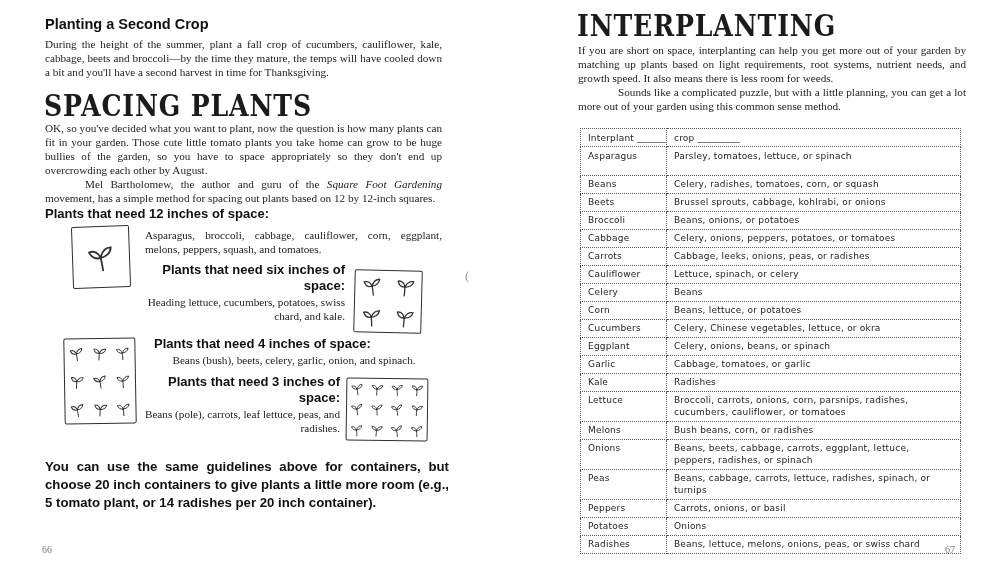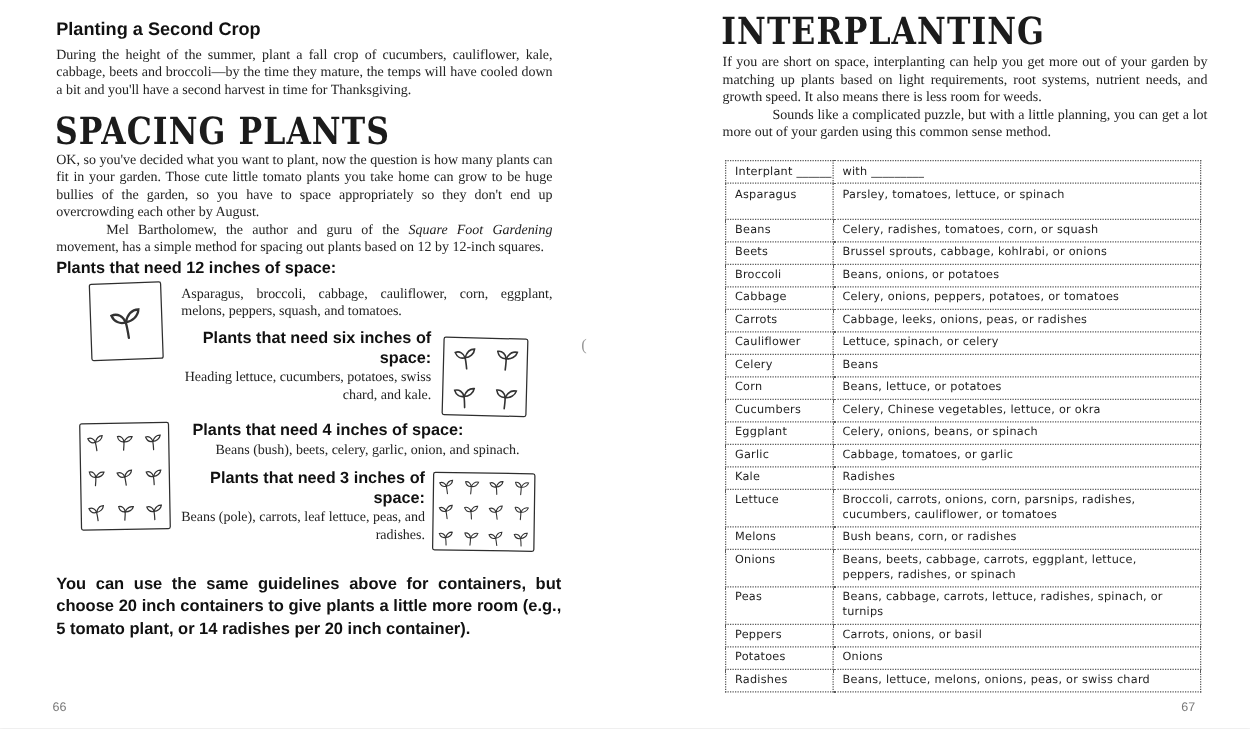--- a/index.html
+++ b/index.html
@@ -11,21 +11,21 @@
   .abs { position:absolute; }
   .serif { font-family:"Liberation Serif", serif; font-size:11.2px; line-height:14px; text-align:justify; color:#222; }
   .serif p { margin:0; }
   .serif p.indent { text-indent:40px; }
   .sans-head { font-family:"Liberation Sans","DejaVu Sans",sans-serif; font-weight:bold; color:#111; }
   .big-title {
     font-family:"DejaVu Serif", serif; font-weight:bold; color:#1b1b1b;
     font-size:30px; letter-spacing:1px; transform:scaleX(.84); transform-origin:left center; white-space:nowrap;
   }
   .mini-head { font-size:13px; line-height:15.5px; }
-  .pagenum { font-family:Liberation Sans, sans-serif; font-size:10px; color:#777;margin-top:17px; }
+  .pagenum { font-family:Liberation Serif, serif; font-size:10px; color:#777; }
 
   
   .sqbox { position:absolute; background:#fff; border:1.6px solid #2e2e2e; border-radius:2px; display:grid; place-items:center; }
   .sqbox svg { display:block; }
   .sqbox svg:nth-child(odd) { transform:rotate(-7deg); }
   .sqbox svg:nth-child(even) { transform:rotate(6deg); }
   .sqbox svg:nth-child(3n) { transform:rotate(-2deg); }
 
   
   table.interplant {
@@ -191,21 +191,21 @@
 
     <div class="abs" style="left:80px;top:128px;">
       <table class="interplant">
         <colgroup>
             <col class="c1">
             <col>
           </colgroup>
         <thead>
           <tr>
             <th>Interplant ______</th>
-            <th>with _________</th>
+            <th>crop _________</th>
           </tr>
         </thead>
         <tbody>
 
             <tr>
               <td>Asparagus</td>
               <td>Parsley, tomatoes, lettuce, or spinach</td>
             </tr>
 
             <tr>

